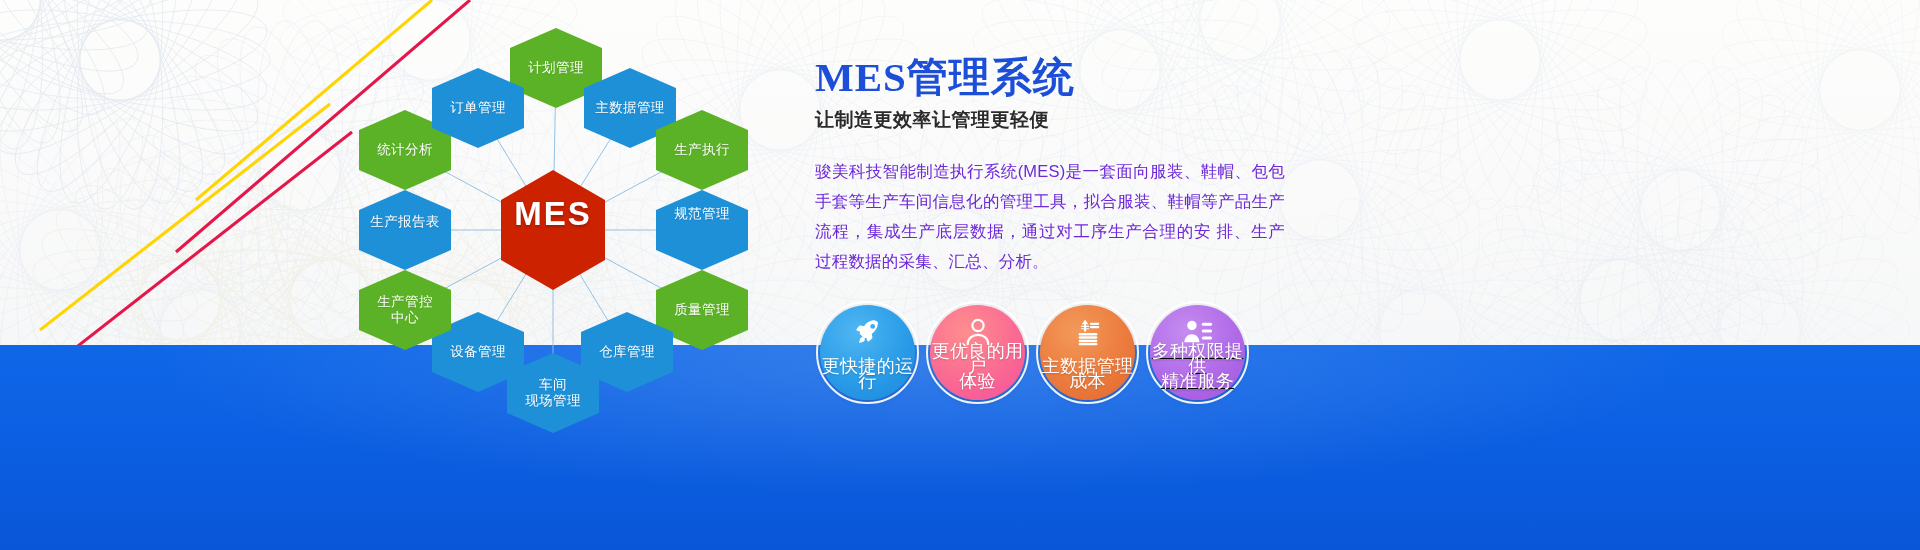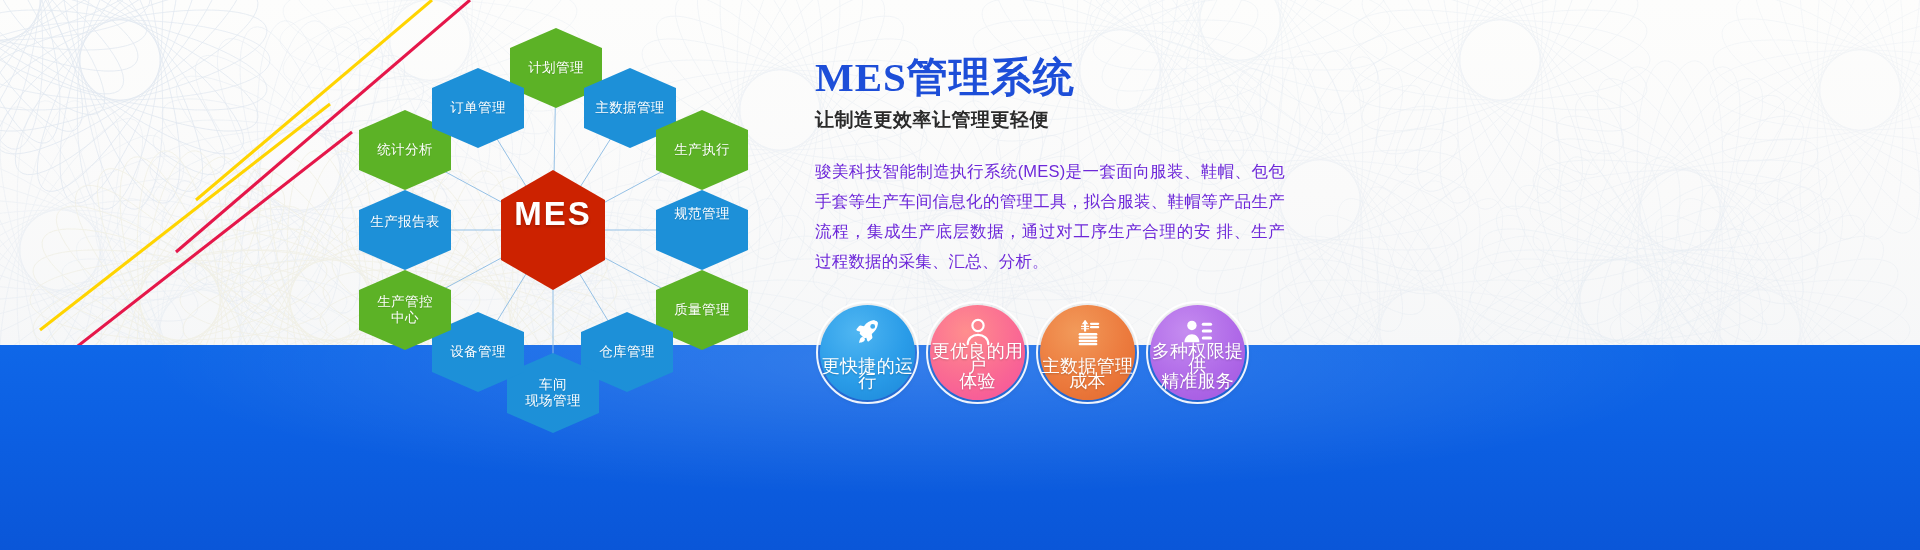--- a/index.html
+++ b/index.html
@@ -64,21 +64,21 @@
   .badge .bicon{position:absolute;top:12px;left:50%;transform:translateX(-50%);
     width:30px;height:30px;}
   .badge .btext{
     position:relative;z-index:2;color:#fff;font-size:18px;line-height:15px;
     text-align:center;letter-spacing:.3px;white-space:pre-line;
     text-shadow:0 1px 2px rgba(0,0,0,.2);
   }
   .b-blue{background:radial-gradient(circle at 38% 28%,#4fb6f2 0%,#2a9ce8 55%,#1b86d8 100%);justify-content:flex-end;}
   .b-pink{background:radial-gradient(circle at 38% 28%,#ff8e8e 0%,#fa6a93 55%,#f4509d 100%);}
   .b-orange{background:radial-gradient(circle at 38% 28%,#f29a5a 0%,#ec7b3e 55%,#e2672c 100%);}
-  .b-purple{background:radial-gradient(circle at 38% 28%,#c58cf0 0%,#b06ae8 55%,#a155e0 100%);}
+  .b-purple{background:radial-gradient(circle at 38% 28%,#c58cf0 0%,#b06ae8 55%,#a155e0 100%);text-decoration:underline;}
 </style>
 </head>
 <body>
 
 <div class="banner">
 
   <div class="bg-top"></div>
 
   <svg class="guilloche" viewBox="0 0 1920 350" preserveAspectRatio="none" aria-hidden="true">
     <defs>

